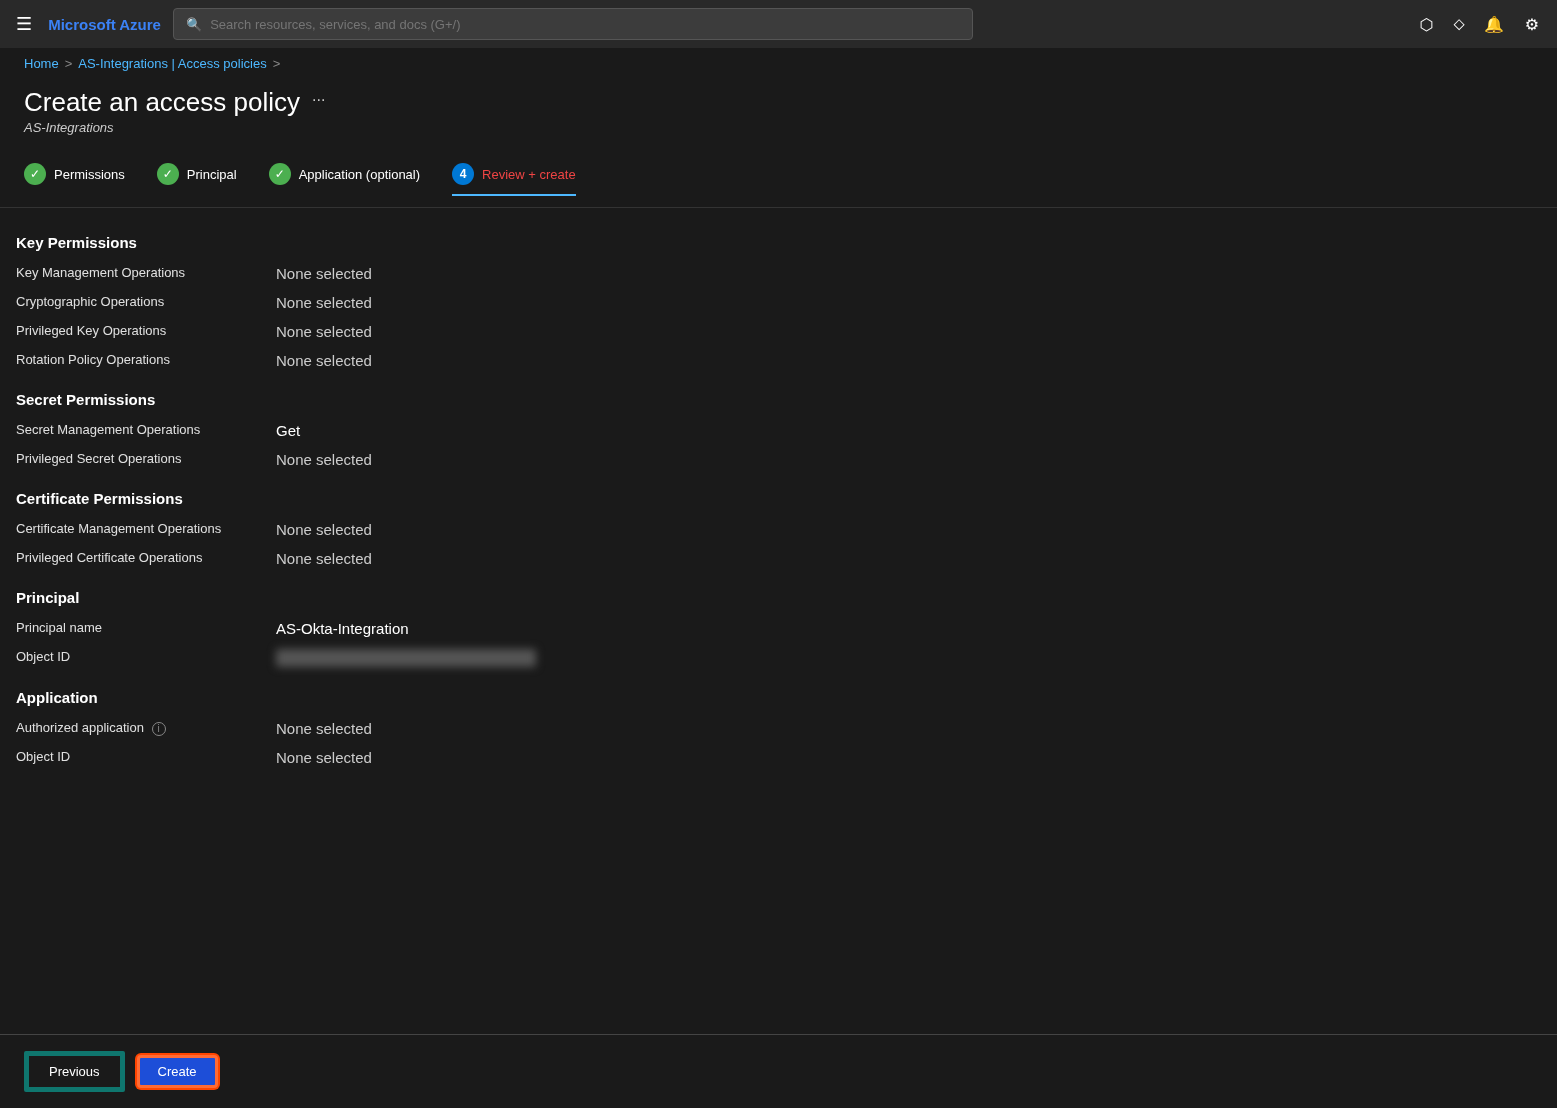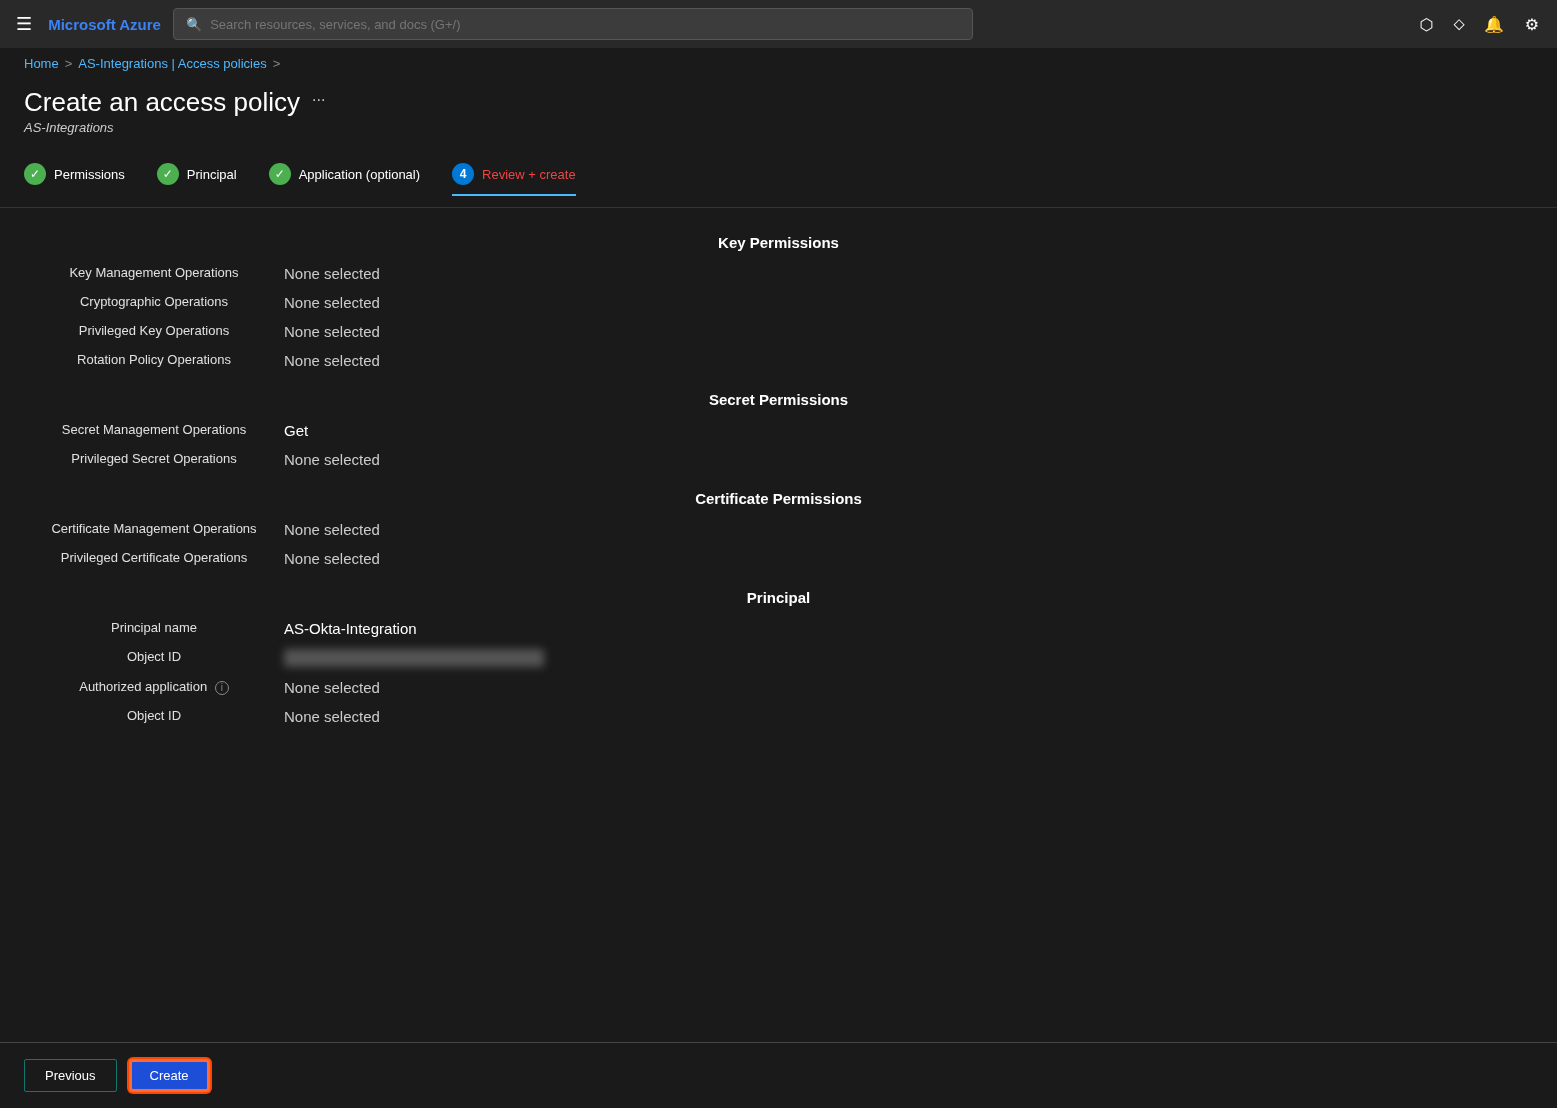--- a/index.html
+++ b/index.html
@@ -172,22 +172,21 @@
       color: #ffffff;
     }
     .wizard-step.active .step-label {
       color: #ef4444;
     }
 
     
     .main-content {
       flex: 1;
       overflow-y: auto;
-      padding: 20px 24px;
-      text-align: center;
+      padding: 20px 16px;
     }
 
     
     .section-title {
       font-size: 15px;
       font-weight: 600;
       color: #ffffff;
       margin-bottom: 12px;
       margin-top: 6px;
     }
@@ -233,21 +232,21 @@
       padding: 16px 24px;
       display: flex;
       align-items: center;
       gap: 12px;
       flex-shrink: 0;
     }
 
     .btn-previous {
       background: transparent;
       color: #ffffff;
-      border: 1px solid #0f766e;
+      border: 5px solid #0f766e;
       padding: 8px 20px;
       font-size: 13px;
       cursor: pointer;
       border-radius: 2px;
     }
 
     .btn-create {
       background: #1d4ed8;
       color: #ffffff;
       border: 3px solid #ff6b35;
@@ -378,20 +377,21 @@
 
   <div class="permission-row">
     <span class="permission-label">Principal name</span>
     <span class="permission-value has-value">AS-Okta-Integration</span>
   </div>
   <div class="permission-row">
     <span class="permission-label">Object ID</span>
     <span class="object-id-bar"></span>
   </div>
 
+  <div class="section-title section-gap">Application</div>
 
   <div class="permission-row">
     <span class="permission-label">
       <span>Authorized application</span>
       <span class="info-icon">i</span>
     </span>
     <span class="permission-value">None selected</span>
   </div>
   <div class="permission-row">
     <span class="permission-label">Object ID</span>

